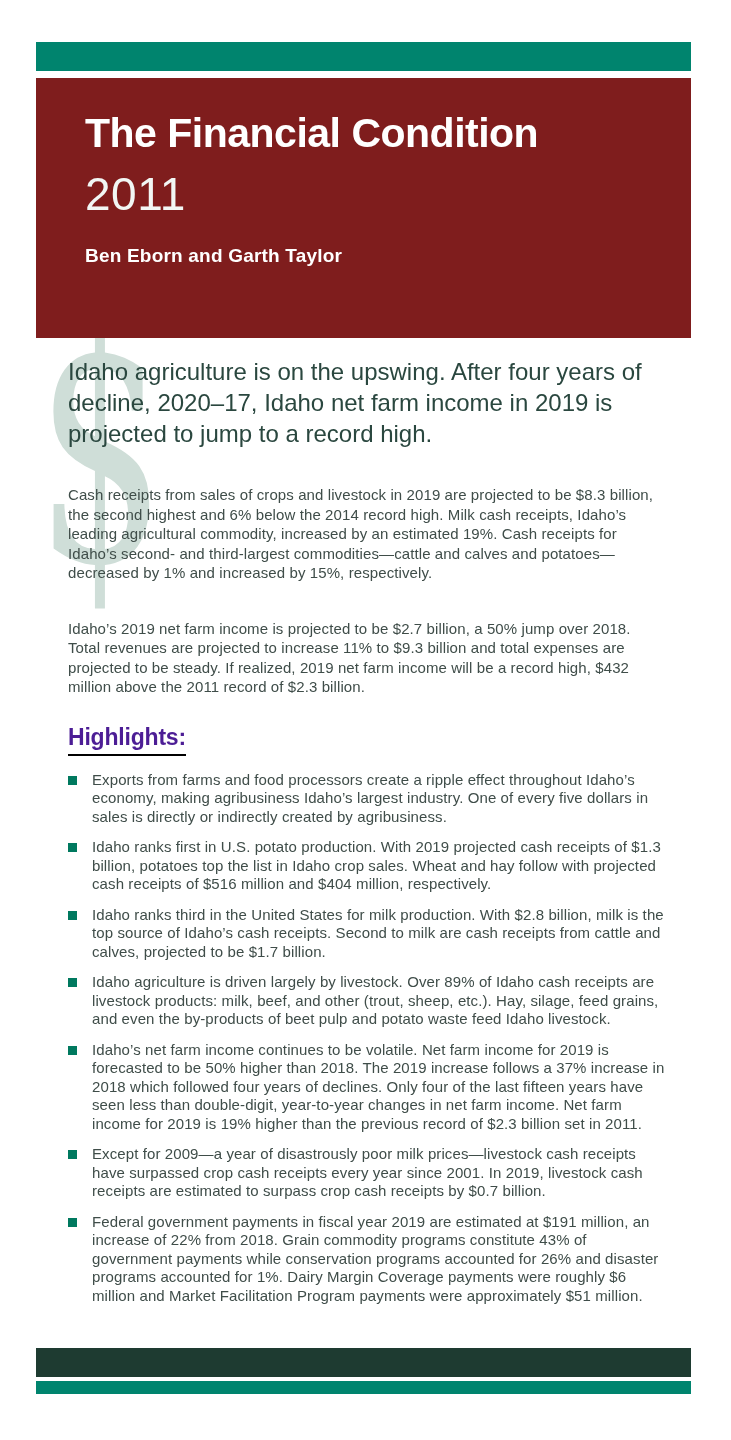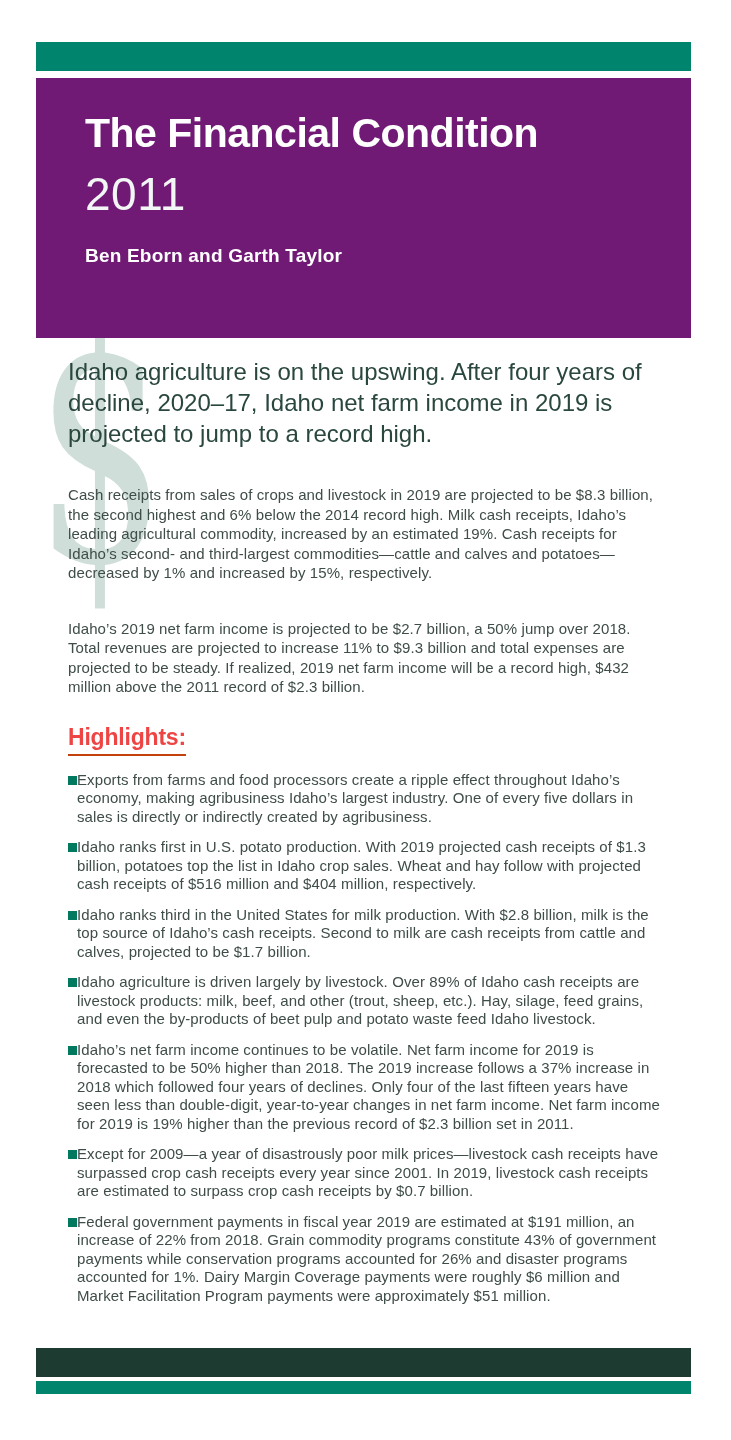--- a/index.html
+++ b/index.html
@@ -13,21 +13,21 @@
 
   
   .top-bar {
     position:absolute; left:36px; top:42px; width:655px; height:29px;
     background:#00846E;
   }
 
   
   .header {
     position:absolute; left:36px; top:78px; width:655px; height:260px;
-    background:#701a75; z-index:2;
+    background:#7f1d1d; z-index:2;
     padding:30px 20px 0 49px;
   }
   .title-line {
     font-size:41px; line-height:50px; font-weight:700; color:#ffffff;
     letter-spacing:-0.5px;
   }
   .year {
     font-size:46px; line-height:48px; font-weight:400; color:#f2f6f4;
     margin-top:12px; letter-spacing:0.5px;
   }
@@ -57,28 +57,28 @@
     font-size:15px; line-height:19.5px; color:#3F4D49;
     margin-bottom:15px; letter-spacing:0.1px;margin-top:36px;
   }
   .body-p.last { margin-bottom:26px; }
 
   .highlights-heading {
     margin-bottom:15px;
   }
   .highlights-heading span {
     display:inline-block;
-    font-size:23px; font-weight:700; color:#ef4444;
-    padding-bottom:3px; border-bottom:2px solid #c2410c;
+    font-size:23px; font-weight:700; color:#4c1d95;
+    padding-bottom:3px; border-bottom:2px solid #000000;
     letter-spacing:-0.2px;
   }
 
   ul.highlights-list { list-style:none; }
   ul.highlights-list li {
-    display:flex; 
+    display:flex; gap:15px;
     font-size:15px; line-height:18.5px; color:#3F4D49;
     margin-bottom:12px; letter-spacing:0.1px;
   }
   .bullet-square {
     flex:0 0 auto; width:9px; height:9px; background:#00795F;
     margin-top:5px;
   }
   .bullet-text { flex:1 1 auto; }
 
   

